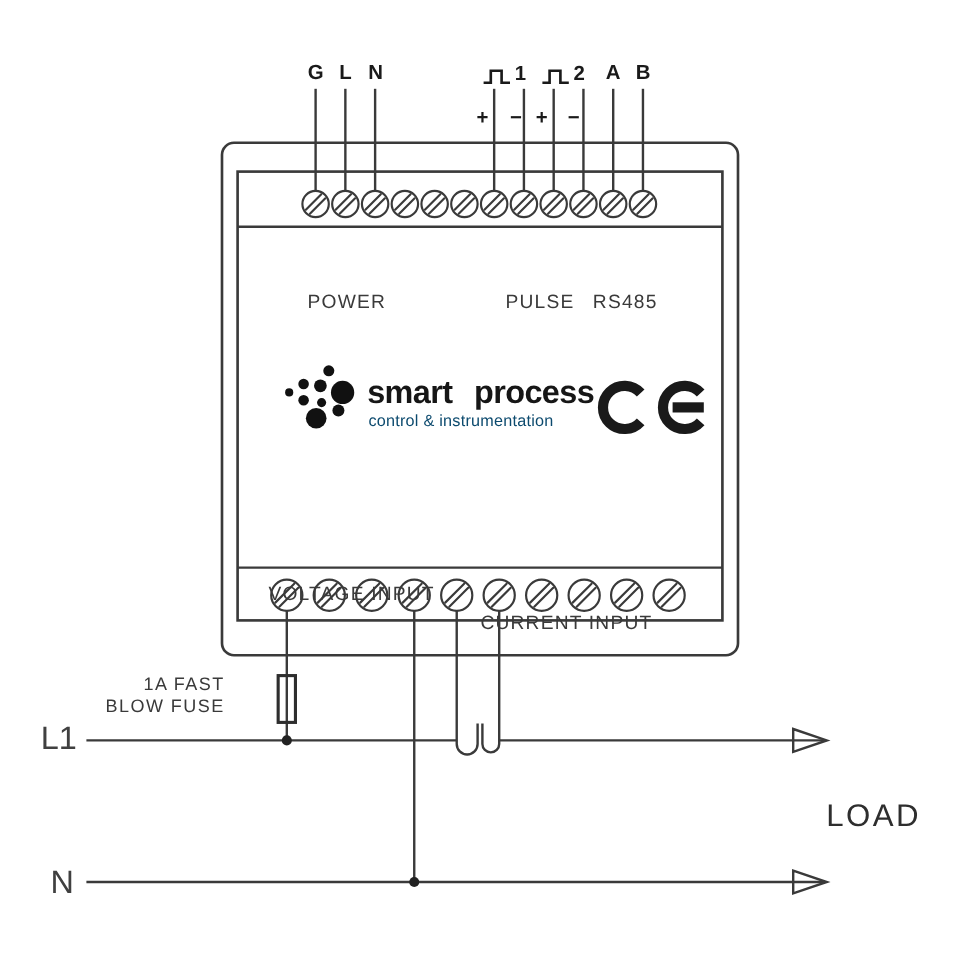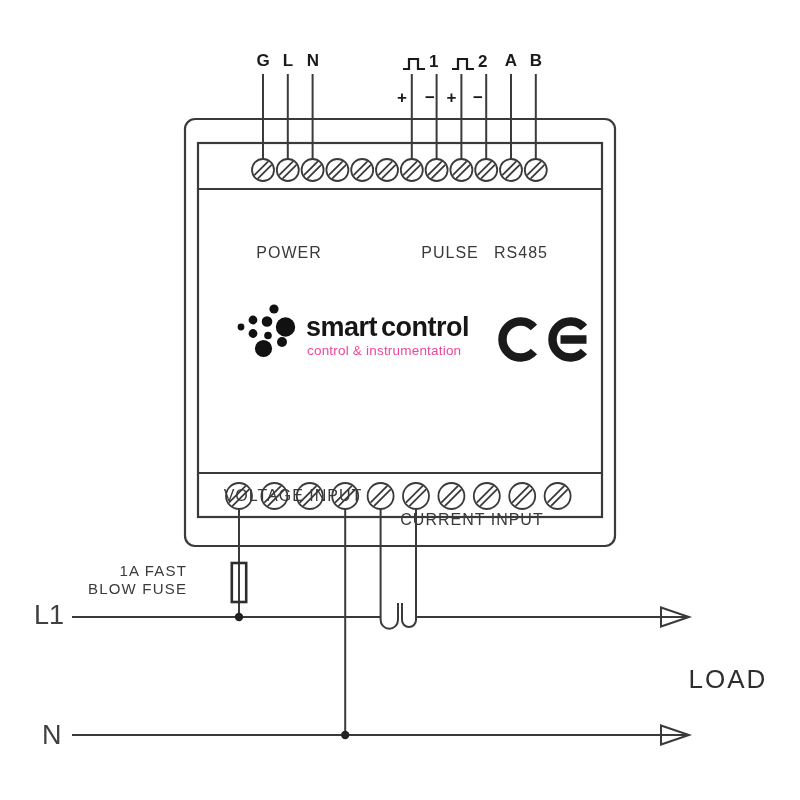--- a/index.html
+++ b/index.html
@@ -27,23 +27,23 @@
        color:#1a1a1a;font-weight:bold;font-size:17px;}
   .pulse-glyph{display:block;margin-bottom:1px;}
   .pulse-glyph path{fill:none;stroke:#1a1a1a;stroke-width:2.2;}
   .strip{position:absolute;white-space:nowrap;color:#3a3a3a;font-size:16px;
        letter-spacing:1px;transform:translateX(-50%);margin-top:42px;}
   .note{position:absolute;color:#3a3a3a;font-size:15px;letter-spacing:1.2px;
        line-height:18px;white-space:nowrap;text-align:right;}
   .big{position:absolute;color:#404040;font-size:27px;line-height:30px;white-space:nowrap;}
   .load{position:absolute;color:#2e2e2e;font-size:26px;letter-spacing:2px;
        transform:translateX(-50%);white-space:nowrap;}
-  .brand{position:absolute;display:flex;gap:4px;color:#161616;font-weight:bold;
+  .brand{position:absolute;display:flex;gap:18px;color:#161616;font-weight:bold;
        font-size:27px;letter-spacing:-0.5px;line-height:28px;white-space:nowrap;}
-  .tagline{position:absolute;color:#ec4899;font-size:13.5px;letter-spacing:0.2px;
+  .tagline{position:absolute;color:#0c4a6e;font-size:13.5px;letter-spacing:0.2px;
        white-space:nowrap;}
 </style>
 </head>
 <body>
 
 <div id="canvas">
 
   <svg id="diagram-svg" width="800" height="800" viewBox="0 0 800 800">
 
     <g>
@@ -201,21 +201,21 @@
   <div class="sign" style="left:430px;top:88px">−</div>
   <div class="sign" style="left:451.5px;top:88px">+</div>
   <div class="sign" style="left:478px;top:88px">−</div>
 
   <div class="strip" style="left:289px;top:202px">POWER</div>
   <div class="strip" style="left:450px;top:202px">PULSE</div>
   <div class="strip" style="left:521px;top:202px">RS485</div>
 
   <div class="brand" style="left:306px;top:313px">
     <span>smart</span>
-    <span>control</span>
+    <span>process</span>
   </div>
   <div class="tagline" style="left:307px;top:343px">control &amp; instrumentation</div>
 
   <div class="strip" style="left:293px;top:445px">VOLTAGE INPUT</div>
   <div class="strip" style="left:472px;top:469px">CURRENT INPUT</div>
 
   <div class="note" style="left:88px;top:562px">
     <span style="display:block">1A FAST</span>
     <span style="display:block">BLOW FUSE</span>
   </div>

